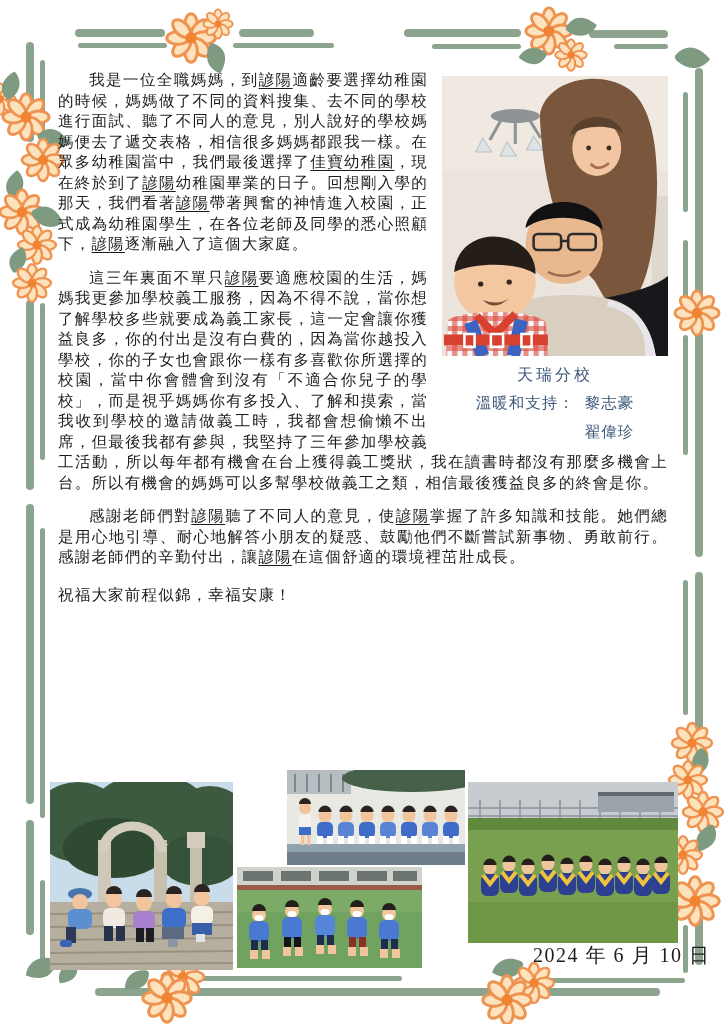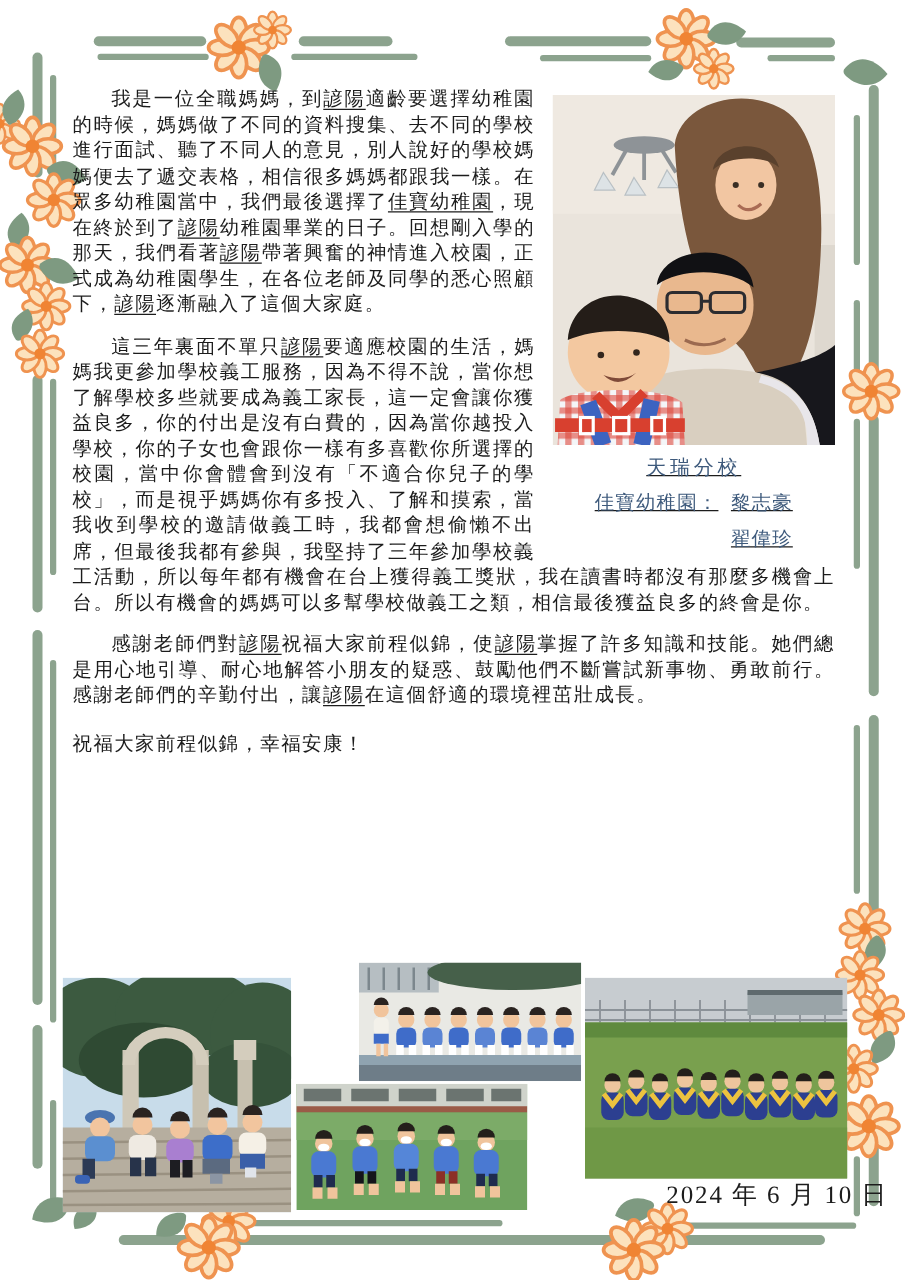--- a/index.html
+++ b/index.html
@@ -10,21 +10,21 @@
   
   .content{position:absolute;left:58px;top:70px;width:610px;}
   .para{margin:0 0 13px 0;font-size:15.5px;line-height:20.5px;letter-spacing:1.2px;
         text-align:justify;text-indent:2em;font-family:Liberation Serif, serif;}
   .para u{text-decoration:underline;text-underline-offset:3px;text-decoration-thickness:1px;}
   .closing{margin:17px 0 0 0;font-size:15.5px;letter-spacing:1.2px;}
   
   .family-fig{float:right;width:226px;margin:6px 0 6px 14px;}
   .photo{overflow:hidden;line-height:0;}
   .photo svg{display:block;}
-  .fig-caption{line-height:1.3;text-decoration:underline;}
+  .fig-caption{line-height:1.3;}
   .school-line{margin-top:9px;text-align:center;font-size:16px;letter-spacing:3px;color:#3e5a7c;}
   .parents-line{margin-top:7px;display:flex;justify-content:center;gap:10px;
                 font-size:15.5px;letter-spacing:1px;color:#3e5a7c;}
   .parent-names{display:flex;flex-direction:column;gap:9px;}
   
   .collage-photo{position:absolute;overflow:hidden;line-height:0;}
   .collage-photo svg{display:block;}
   .date-line{position:absolute;left:533px;top:942px;font-size:20px;letter-spacing:1.5px;color:#1c1c1c;}
   .decor-svg{position:absolute;left:0;top:0;pointer-events:none;}
 </style>
@@ -193,32 +193,32 @@
           <g fill="none" stroke="#ffffff" stroke-width="2.5">
             <rect x="22" y="258" width="10" height="13"></rect>
             <rect x="48" y="258" width="12" height="13"></rect>
             <rect x="78" y="258" width="10" height="13"></rect>
           </g>
         </svg>
       </div>
       <figcaption class="fig-caption">
         <div class="school-line">天瑞分校</div>
         <div class="parents-line">
-          <span>佳寶幼稚園：</span>
+          <span>溫暖和支持：</span>
           <span class="parent-names">
             <span>黎志豪</span>
             <span>翟偉珍</span>
           </span>
         </div>
       </figcaption>
     </figure>
 
     <p class="para"><span>我是一位全職媽媽，到</span><u>諺陽</u><span>適齡要選擇幼稚園的時候，媽媽做了不同的資料搜集、去不同的學校進行面試、聽了不同人的意見，別人說好的學校媽媽便去了遞交表格，相信很多媽媽都跟我一樣。在眾多幼稚園當中，我們最後選擇了</span><u>佳寶幼稚園</u><span>，現在終於到了</span><u>諺陽</u><span>幼稚園畢業的日子。回想剛入學的那天，我們看著</span><u>諺陽</u><span>帶著興奮的神情進入校園，正式成為幼稚園學生，在各位老師及同學的悉心照顧下，</span><u>諺陽</u><span>逐漸融入了這個大家庭。</span></p>
     <p class="para"><span>這三年裏面不單只</span><u>諺陽</u><span>要適應校園的生活，媽媽我更參加學校義工服務，因為不得不說，當你想了解學校多些就要成為義工家長，這一定會讓你獲益良多，你的付出是沒有白費的，因為當你越投入學校，你的子女也會跟你一樣有多喜歡你所選擇的校園，當中你會體會到沒有「不適合你兒子的學校」，而是視乎媽媽你有多投入、了解和摸索，當我收到學校的邀請做義工時，我都會想偷懶不出席，但最後我都有參與，我堅持了三年參加學校義工活動，所以每年都有機會在台上獲得義工獎狀，我在讀書時都沒有那麼多機會上台。所以有機會的媽媽可以多幫學校做義工之類，相信最後獲益良多的終會是你。</span></p>
-    <p class="para"><span>感謝老師們對</span><u>諺陽</u><span>祝福大家前程似錦，使</span><u>諺陽</u><span>掌握了許多知識和技能。她們總是用心地引導、耐心地解答小朋友的疑惑、鼓勵他們不斷嘗試新事物、勇敢前行。感謝老師們的辛勤付出，讓</span><u>諺陽</u><span>在這個舒適的環境裡茁壯成長。</span></p>
+    <p class="para"><span>感謝老師們對</span><u>諺陽</u><span>聽了不同人的意見，使</span><u>諺陽</u><span>掌握了許多知識和技能。她們總是用心地引導、耐心地解答小朋友的疑惑、鼓勵他們不斷嘗試新事物、勇敢前行。感謝老師們的辛勤付出，讓</span><u>諺陽</u><span>在這個舒適的環境裡茁壯成長。</span></p>
     <p class="closing">祝福大家前程似錦，幸福安康！</p>
   </main>
 
   <div>
 
     <div class="collage-photo" style="left:50px;top:782px;width:183px;height:188px;">
       <svg width="183" height="188" viewBox="0 0 183 188">
         <rect width="183" height="188" fill="#c8dcea"></rect>
         <circle cx="18" cy="30" r="16" fill="#f6efc8" opacity="0.85"></circle>
         <g fill="#3c5a40">

